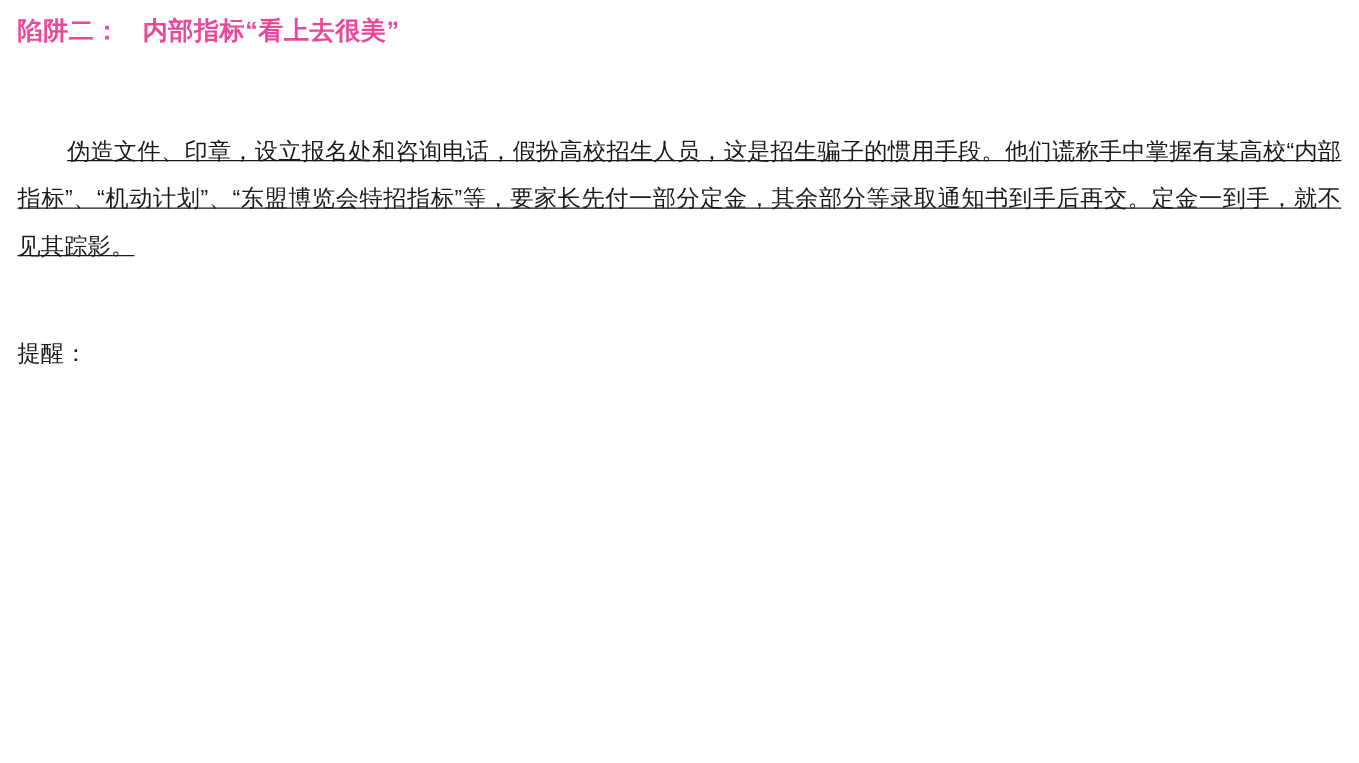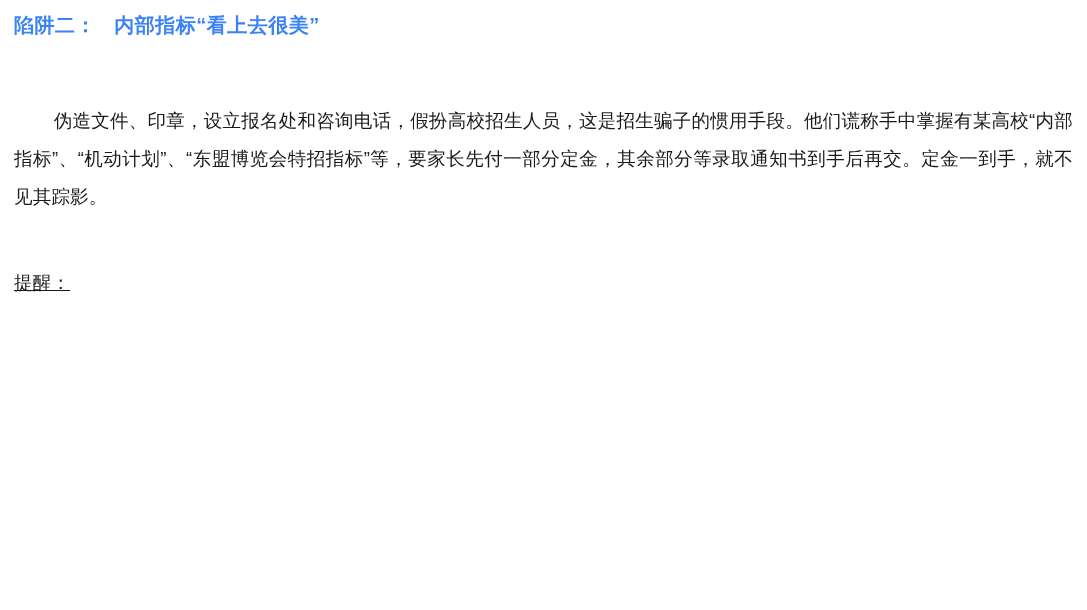--- a/index.html
+++ b/index.html
@@ -18,43 +18,43 @@
     width: 1087px;
     height: 610px;
     box-sizing: border-box;
     padding: 0 14px;
     background: #ffffff;
     position: relative;
   }
   .doc-title {
     font-size: 20px;
     font-weight: bold;
-    color: #3b82f6;
+    color: #ec4899;
     letter-spacing: 0.5px;
     padding-top: 10px;
     line-height: 30px;
     white-space: pre;
   }
   .para {
     font-size: 18.5px;
     line-height: 38px;
     color: #1a1a1a;
     text-align: justify;
     text-justify: inter-ideograph;
     letter-spacing: 0.2px;
   }
   .para.indent {
     text-indent: 2.15em;
   }
   .p-trap {
     margin-top: 62px;
+    text-decoration: underline;
   }
   .p-remind {
     margin-top: 48px;
-    text-decoration: underline;
   }
   .p-policy {
     margin-top: 50px;
   }
 </style>
 </head>
 <body>
 
 <div class="page">
 

